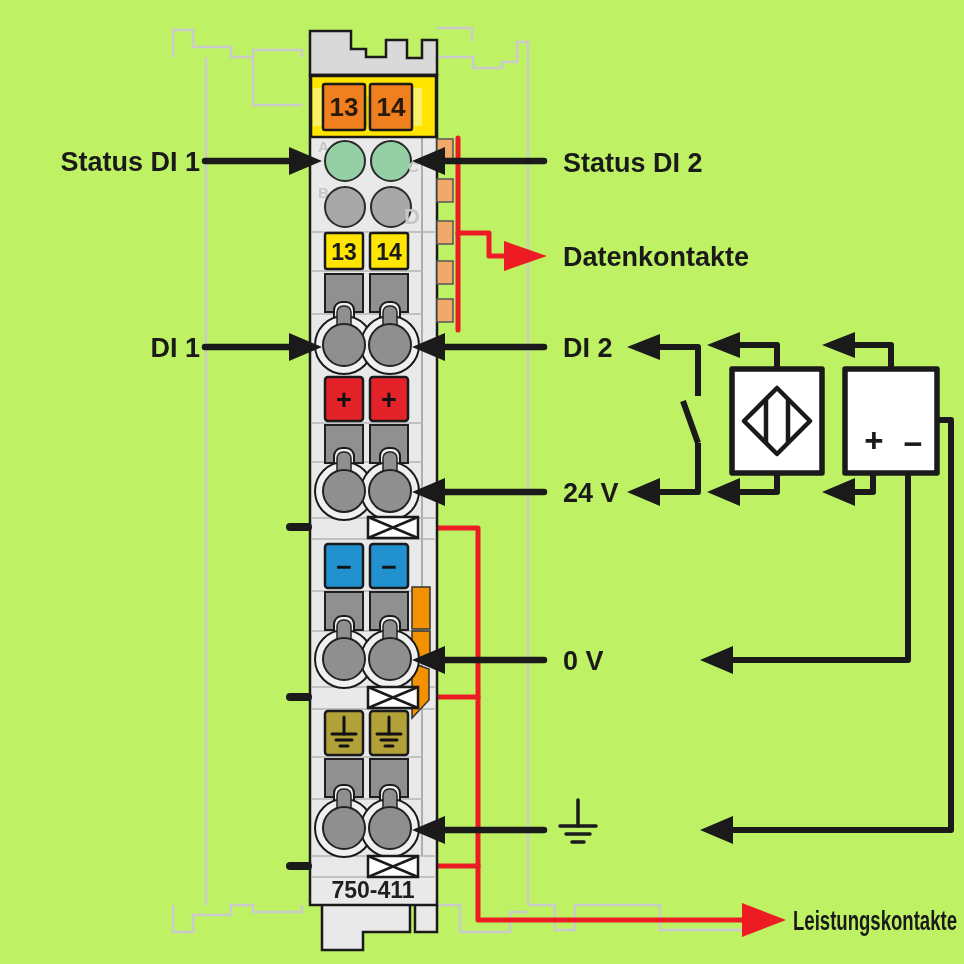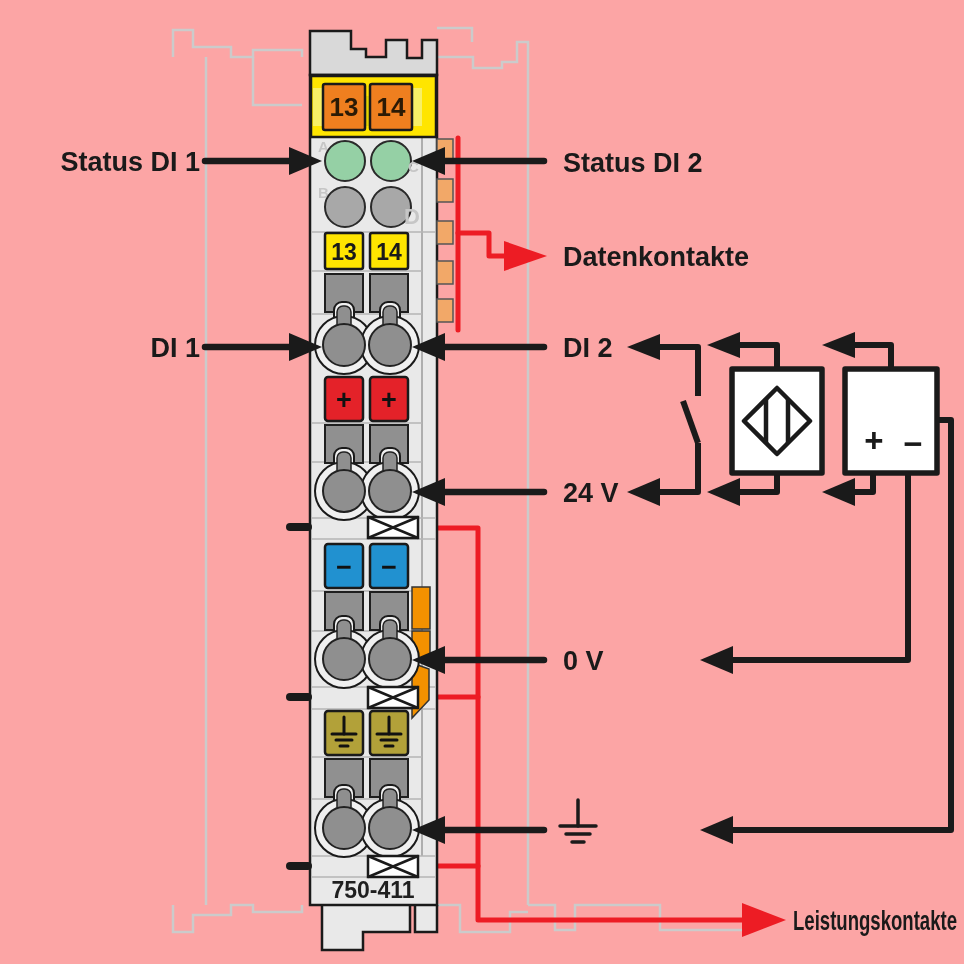--- a/index.html
+++ b/index.html
@@ -1,16 +1,16 @@
 <!DOCTYPE html>
 <html><head>
 <meta charset="utf-8">
 <style>
   html,body{margin:0;padding:0;background:#ffffff;}
-  .stage{width:964px;height:964px;position:relative;background:#fca5a5;overflow:hidden;}
+  .stage{width:964px;height:964px;position:relative;background:#bef264;overflow:hidden;}
   svg{display:block;}
   text{font-family:"Liberation Sans","DejaVu Sans",sans-serif;}
   .lbl{font-size:27px;font-weight:bold;fill:#1a1a1a;}
   .term-num{font-size:26px;font-weight:bold;fill:#2b1a05;}
   .mark-num{font-size:23px;font-weight:bold;fill:#1a1a1a;}
   .led-letter{font-size:15px;font-weight:bold;fill:#c6c6c6;}
   .led-letter-big{font-size:22px;font-weight:bold;fill:#c6c6c6;}
   .model{font-size:23px;font-weight:bold;fill:#1f1f1f;}
   .sym{font-size:27px;font-weight:bold;fill:#111111;}
   .psu-sym{font-size:33px;font-weight:bold;fill:#1a1a1a;}

